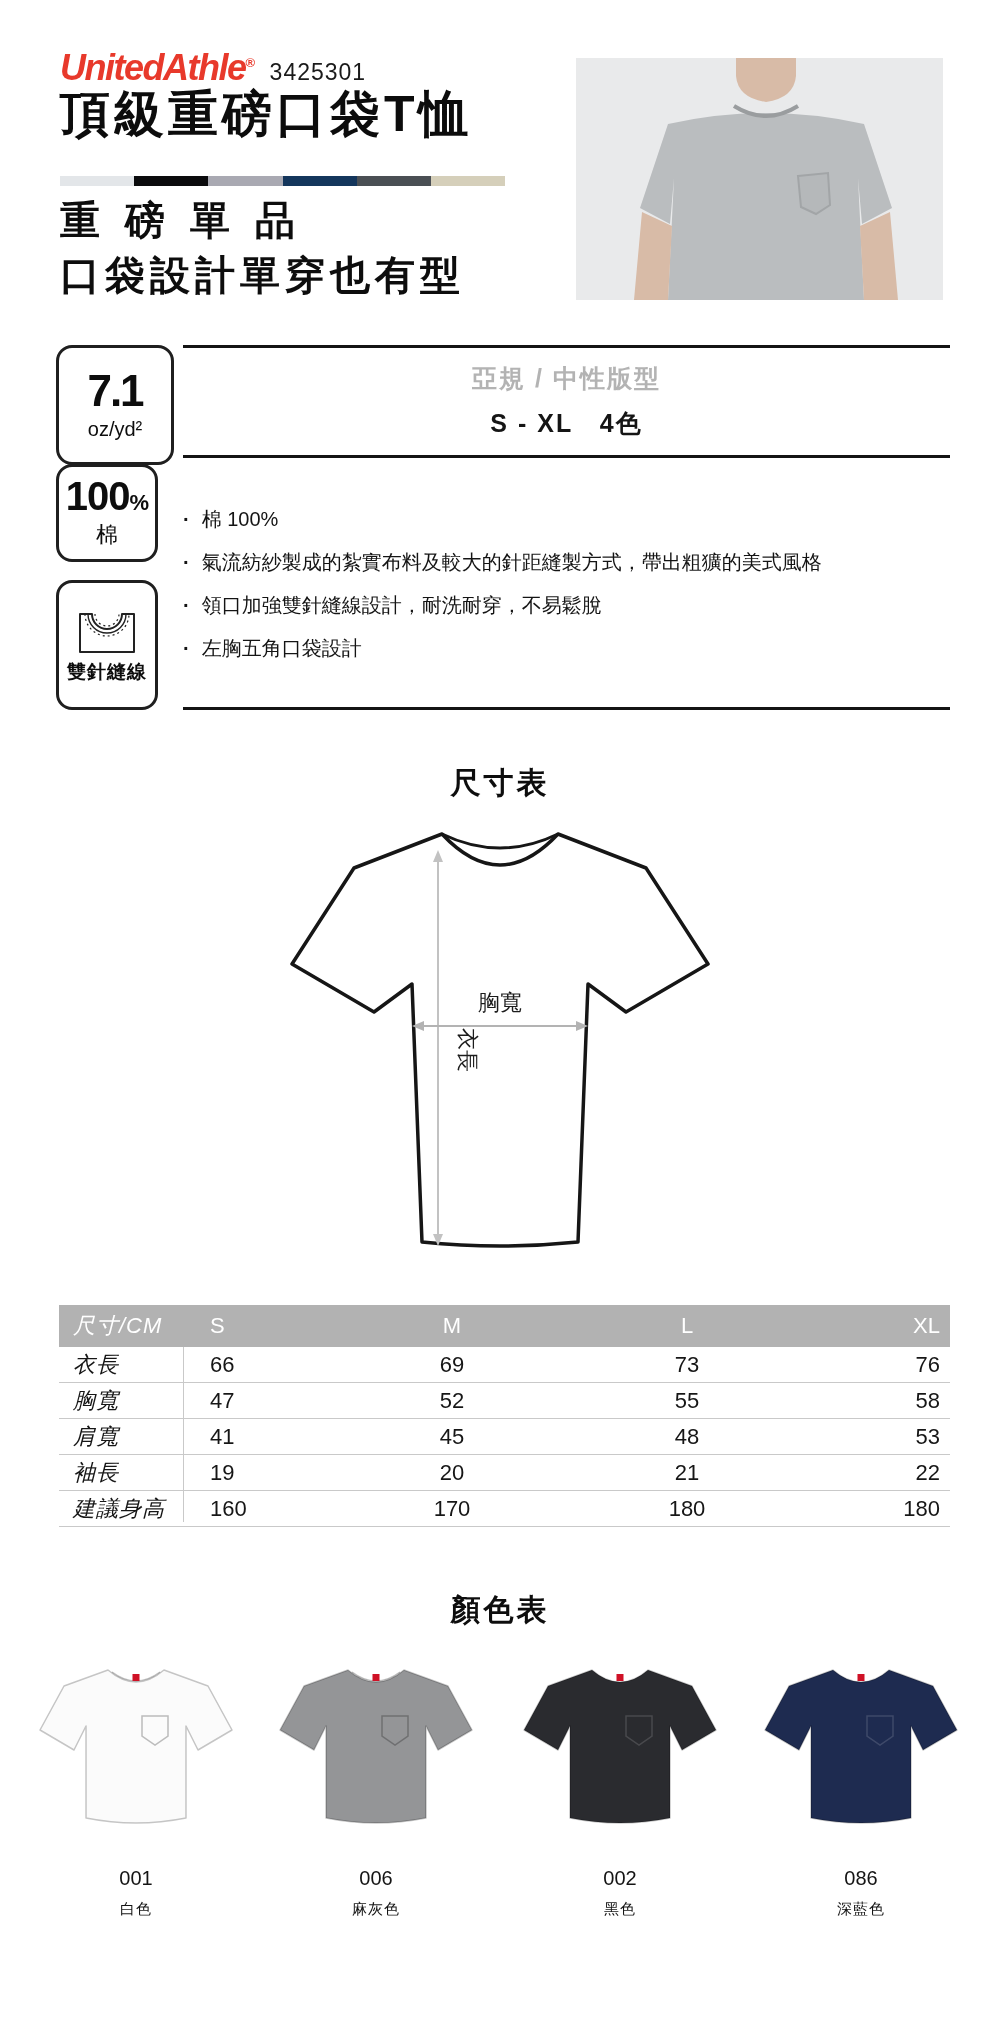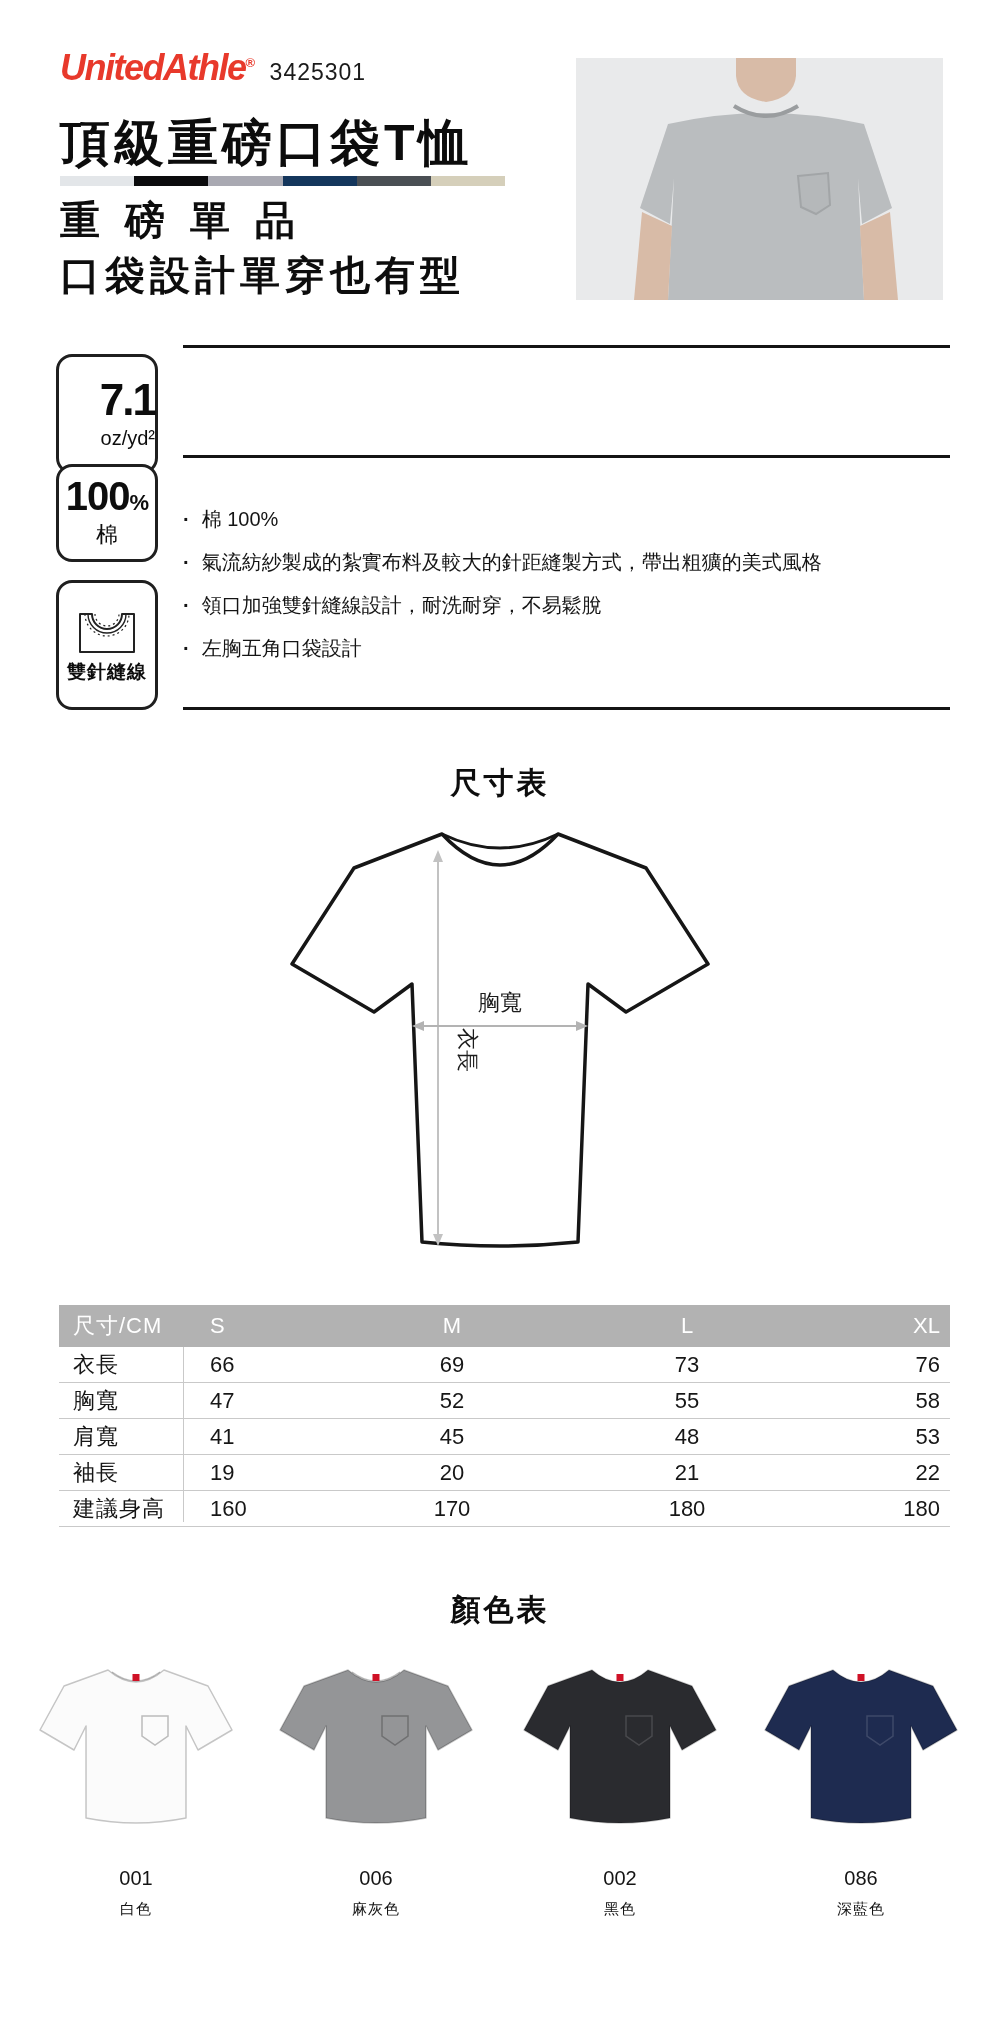--- a/index.html
+++ b/index.html
@@ -5,35 +5,35 @@
   html,body{margin:0;padding:0;background:#ffffff;}
   .page{position:relative;width:1000px;height:2017px;background:#fff;overflow:hidden;
         font-family:"Liberation Sans","DejaVu Sans",sans-serif;color:#111;}
   .abs{position:absolute;}
 
   
   .logo-row{left:60px;top:50px;display:flex;align-items:flex-start;gap:16px;}
   .logo{font-style:italic;font-weight:900;font-size:36px;letter-spacing:-1.5px;line-height:1;}
   .logo sup{font-size:13px;font-style:normal;}
   .prodno{font-size:23px;color:#1a1a1a;margin-top:9px;letter-spacing:1px;}
-  .title{left:60px;top:116px;font-size:50px;font-weight:900;color:#0c0c0c;letter-spacing:4px;line-height:1.1;}
+  .title{left:60px;top:87px;font-size:50px;font-weight:900;color:#0c0c0c;letter-spacing:4px;line-height:1.1;}
   .color-bar{left:60px;top:176px;width:445px;height:10px;display:flex;}
   .color-bar .seg{flex:1;height:100%;}
   .sub1{left:60px;top:193px;font-size:40px;font-weight:900;letter-spacing:25px;color:#0d0d0d;}
   .sub2{left:60px;top:248px;font-size:40px;font-weight:900;letter-spacing:5px;color:#0d0d0d;}
   .photo{left:576px;top:58px;width:367px;height:242px;}
 
   
   .rule{height:3px;background:#141414;}
   .rule-top{left:183px;top:345px;width:767px;}
   .rule-mid{left:183px;top:455px;width:767px;}
   .rule-low{left:183px;top:707px;width:767px;}
   .badge{border:3px solid #1f1f1f;border-radius:16px;background:#fff;box-sizing:border-box;
          display:flex;flex-direction:column;align-items:center;justify-content:center;text-align:center;}
-  .box-weight{left:56px;top:354px;width:102px;height:120px;align-items:flex-end;}
+  .box-weight{left:56px;top:345px;width:118px;height:120px;}
   .w-val{font-size:44px;font-weight:900;letter-spacing:-2px;line-height:1;color:#0d0d0d;}
   .w-unit{font-size:20px;margin-top:5px;color:#0d0d0d;}
   .spec-center{left:183px;top:348px;width:767px;height:105px;display:flex;flex-direction:column;
                align-items:center;justify-content:center;}
   .fit{font-size:25px;font-weight:700;color:#b3b3b3;letter-spacing:2px;}
   .range{font-size:25px;font-weight:600;color:#151515;letter-spacing:2px;margin-top:12px;}
   .box-cotton{left:56px;top:464px;width:102px;height:98px;}
   .c-val{font-size:40px;font-weight:900;letter-spacing:-1px;line-height:1;color:#0d0d0d;}
   .c-val .pct{font-size:22px;font-weight:700;}
   .c-label{font-size:22px;margin-top:4px;color:#0d0d0d;}
@@ -47,21 +47,21 @@
   
   .section-heading{left:0;top:763px;width:1000px;text-align:center;font-size:30px;
                    font-weight:900;letter-spacing:3px;color:#0d0d0d;}
   .color-heading{top:1590px;}
   .diagram{left:252px;top:810px;width:496px;height:462px;}
 
   .size-table{left:59px;top:1305px;width:891px;font-size:22px;}
   .thead{position:relative;height:42px;background:#b2b2b2;color:#fff;}
   .trow{position:relative;height:35px;border-bottom:1px solid #c9c9c9;color:#161616;}
   .cell{position:absolute;top:50%;transform:translateY(-50%);white-space:nowrap;}
-  .c-lab{left:14px;letter-spacing:1px;}
+  .c-lab{left:14px;letter-spacing:1px;font-style:italic;}
   .c-s{left:151px;}
   .c-m{left:321px;width:144px;text-align:center;}
   .c-l{left:556px;width:144px;text-align:center;}
   .c-xl{left:737px;width:144px;text-align:right;}
   .vdiv{position:absolute;left:124px;top:42px;width:1px;height:175px;background:#c9c9c9;}
   .note{left:59px;top:1531px;font-size:21px;color:#111;letter-spacing:0.5px;}
 
   
   .swatch{top:1660px;width:200px;text-align:center;}
   .sw-0{left:36px;} .sw-1{left:276px;} .sw-2{left:520px;} .sw-3{left:761px;}
@@ -107,20 +107,24 @@
   </div>
 
   <div class="abs rule rule-top"></div>
   <div class="abs rule rule-mid"></div>
 
   <div class="abs badge box-weight">
     <div class="w-val">7.1</div>
     <div class="w-unit">oz/yd²</div>
   </div>
 
+  <div class="abs spec-center">
+    <div class="fit">亞規 / 中性版型</div>
+    <div class="range">S - XL　4色</div>
+  </div>
 
   <div class="abs badge box-cotton">
     <div class="c-val"><span>100</span><span class="pct">%</span></div>
     <div class="c-label">棉</div>
   </div>
 
   <div class="abs badge box-stitch">
     <svg width="62" height="46" viewBox="0 0 62 46">
       <path d="M4,5 H16 A15,15 0 0 0 46,5 H58 V43 H4 Z" fill="none" stroke="#222" stroke-width="2" stroke-linejoin="round"></path>
       <path d="M12,5 A19,19 0 0 0 50,5" fill="none" stroke="#222" stroke-width="1.4"></path>

